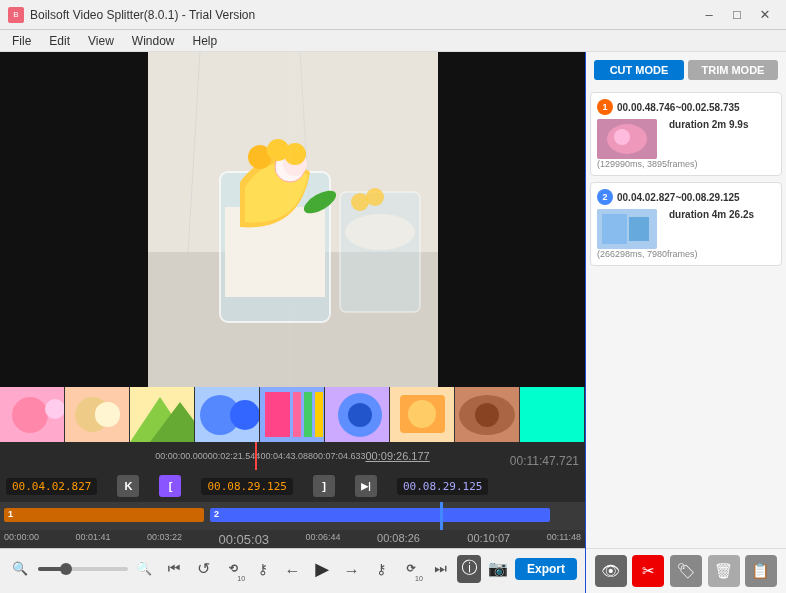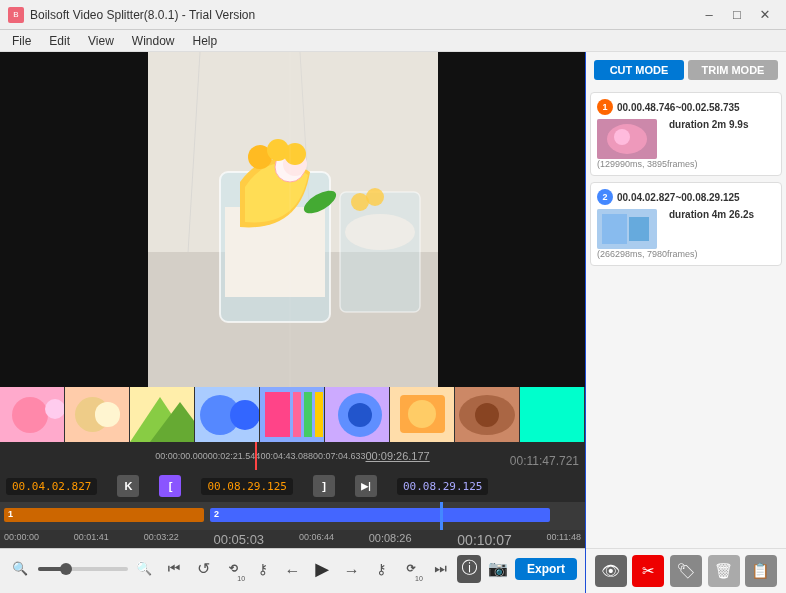--- a/index.html
+++ b/index.html
@@ -247,21 +247,21 @@
       <div style="position:absolute; left:440px; top:0; width:3px; height:100%; background:#4488ff;"></div>
     </div>
 
     <div style="height:18px; background:#333; display:flex; justify-content:space-between; padding:2px 4px;">
       <span style="font-size:9px; color:#aaa;">00:00:00</span>
       <span style="font-size:9px; color:#aaa;">00:01:41</span>
       <span style="font-size:9px; color:#aaa;">00:03:22</span>
       <span style="font-size:13px; color:#aaa;">00:05:03</span>
       <span style="font-size:9px; color:#aaa;">00:06:44</span>
       <span style="font-size:11px; color:#aaa;">00:08:26</span>
-      <span style="font-size:14px; color:#aaa;margin-left:11px;">00:10:07</span>
+      <span style="font-size:11px; color:#aaa;margin-left:11px;">00:10:07</span>
       <span style="font-size:9px; color:#aaa;">00:11:48</span>
     </div>
 
     <div class="bottom-toolbar">
 
       <button class="bottom-btn" style="font-size:13px;">🔍</button>
 
       <div style="display:flex; align-items:center; position:relative; width:90px;">
         <div style="width:90px; height:4px; background:#ccc; border-radius:2px; position:relative;">
           <div style="width:25px; height:4px; background:#555; border-radius:2px;"></div>

